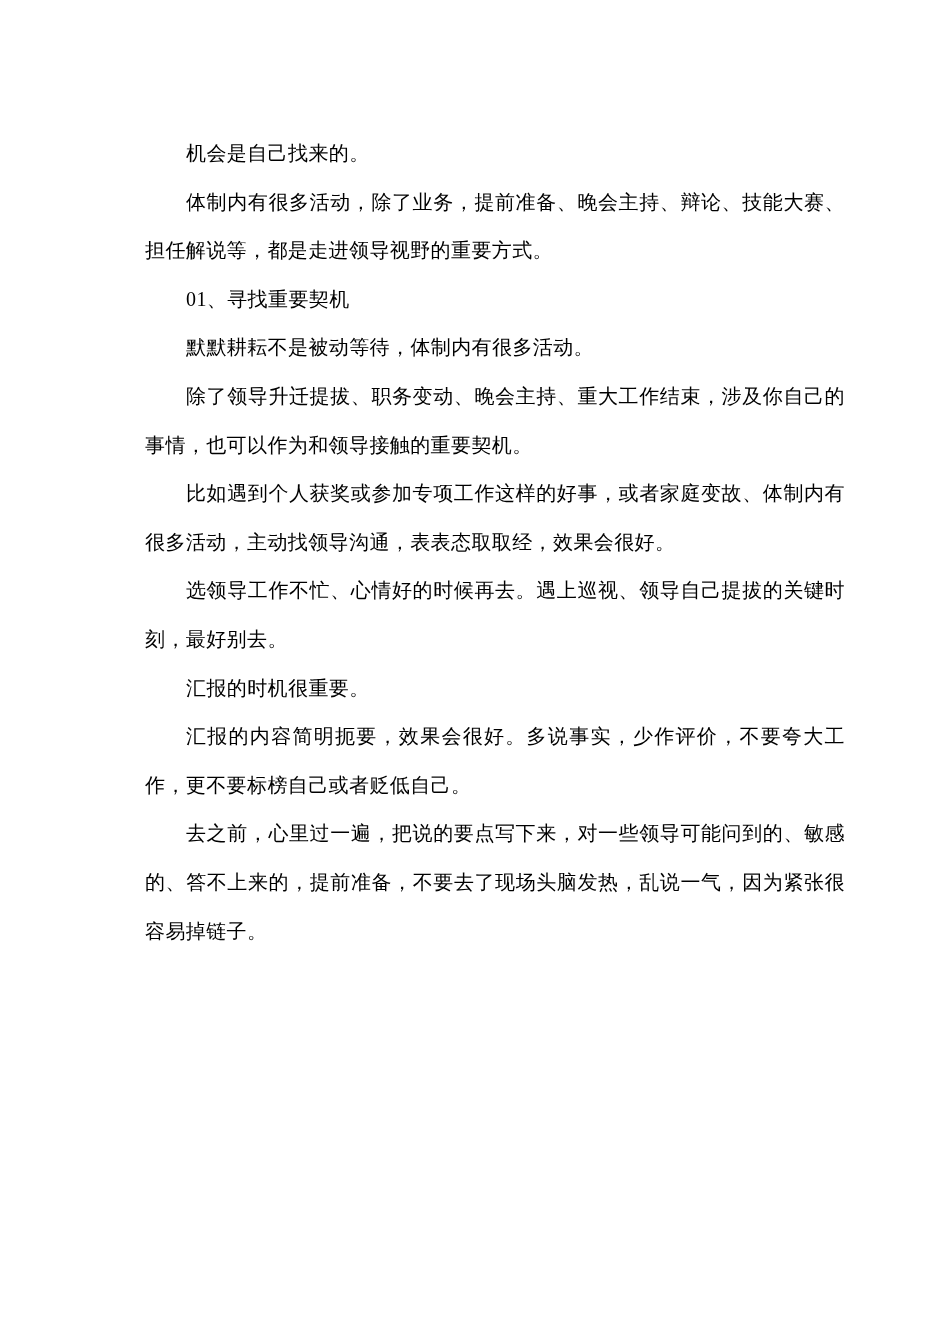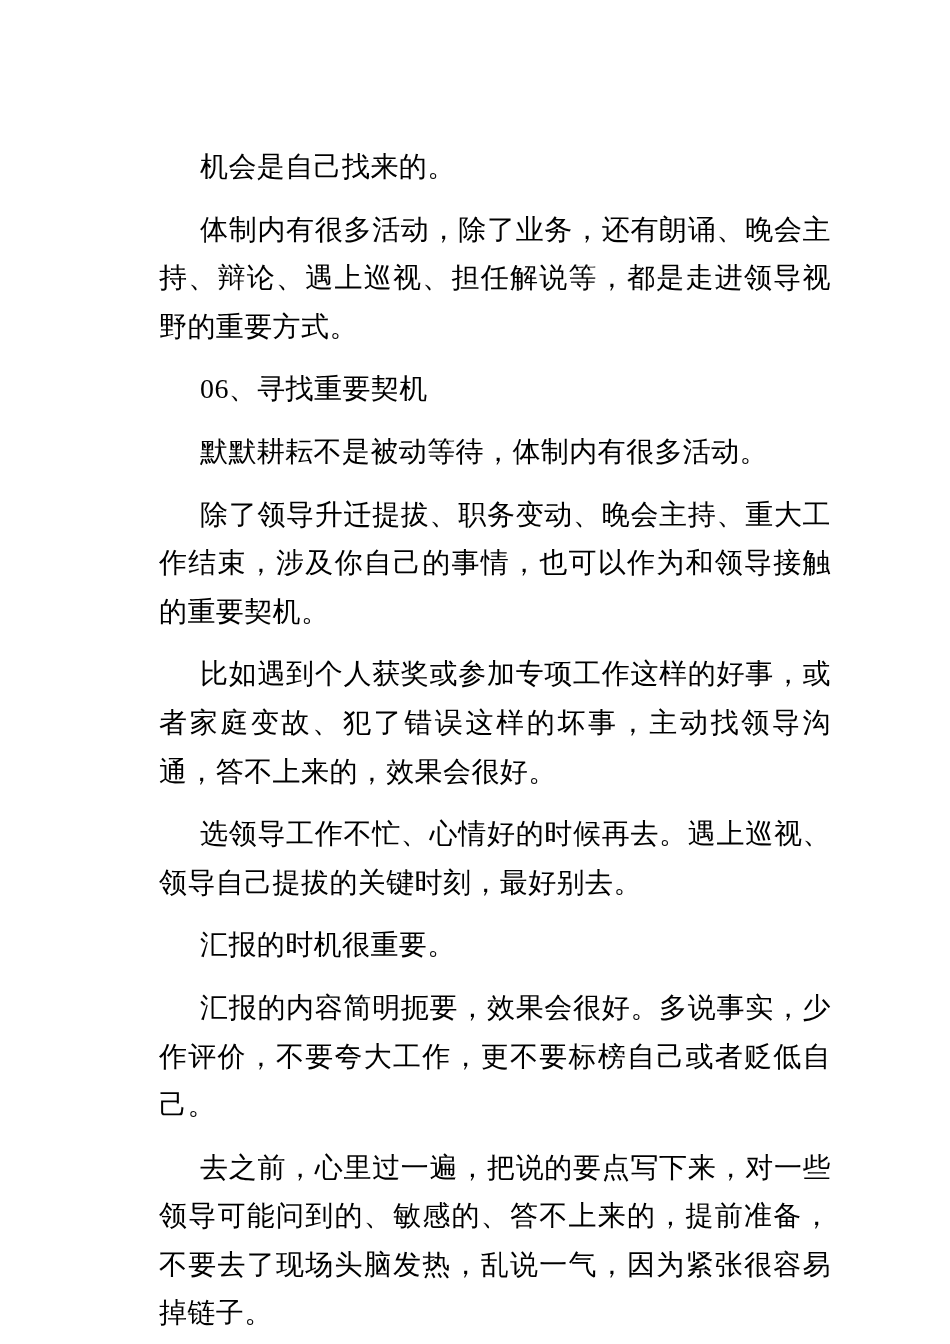--- a/index.html
+++ b/index.html
@@ -14,42 +14,42 @@
     background: #ffffff;
     overflow: hidden;
     box-sizing: border-box;
     padding: 129px 105px 0 145px;
     font-family: "Liberation Serif", "DejaVu Serif", serif;
   }
   .text-block {
     width: 700px;
   }
   .para {
-    margin: 14px;
+    margin: 0;
     padding: 0;
-    font-size: 28px;
+    font-size: 20px;
     line-height: 48.6px;
     color: #000000;
     text-align: justify;
     text-justify: inter-character;
     text-indent: 41px;
     word-break: break-all;
     letter-spacing: 0.4px;
   }
 </style>
 </head>
 <body style="background: rgb(255, 255, 255);">
 
 <main class="page">
   <div class="text-block" style="color: rgb(0, 0, 0);">
 
   <p class="para">机会是自己找来的。</p>
-      <p class="para">体制内有很多活动，除了业务，还有朗诵、晚会主持、辩论、遇上巡视、担任解说等，都是走进领导视野的重要方式。</p>
-      <p class="para">06、寻找重要契机</p>
+      <p class="para">体制内有很多活动，除了业务，提前准备、晚会主持、辩论、技能大赛、担任解说等，都是走进领导视野的重要方式。</p>
+      <p class="para">01、寻找重要契机</p>
       <p class="para">默默耕耘不是被动等待，体制内有很多活动。</p>
       <p class="para">除了领导升迁提拔、职务变动、晚会主持、重大工作结束，涉及你自己的事情，也可以作为和领导接触的重要契机。</p>
-      <p class="para">比如遇到个人获奖或参加专项工作这样的好事，或者家庭变故、犯了错误这样的坏事，主动找领导沟通，答不上来的，效果会很好。</p>
+      <p class="para">比如遇到个人获奖或参加专项工作这样的好事，或者家庭变故、体制内有很多活动，主动找领导沟通，表表态取取经，效果会很好。</p>
       <p class="para">选领导工作不忙、心情好的时候再去。遇上巡视、领导自己提拔的关键时刻，最好别去。</p>
       <p class="para">汇报的时机很重要。</p>
       <p class="para">汇报的内容简明扼要，效果会很好。多说事实，少作评价，不要夸大工作，更不要标榜自己或者贬低自己。</p>
       <p class="para">去之前，心里过一遍，把说的要点写下来，对一些领导可能问到的、敏感的、答不上来的，提前准备，不要去了现场头脑发热，乱说一气，因为紧张很容易掉链子。</p>
     </div>
 </main>
 
 </body></html>

